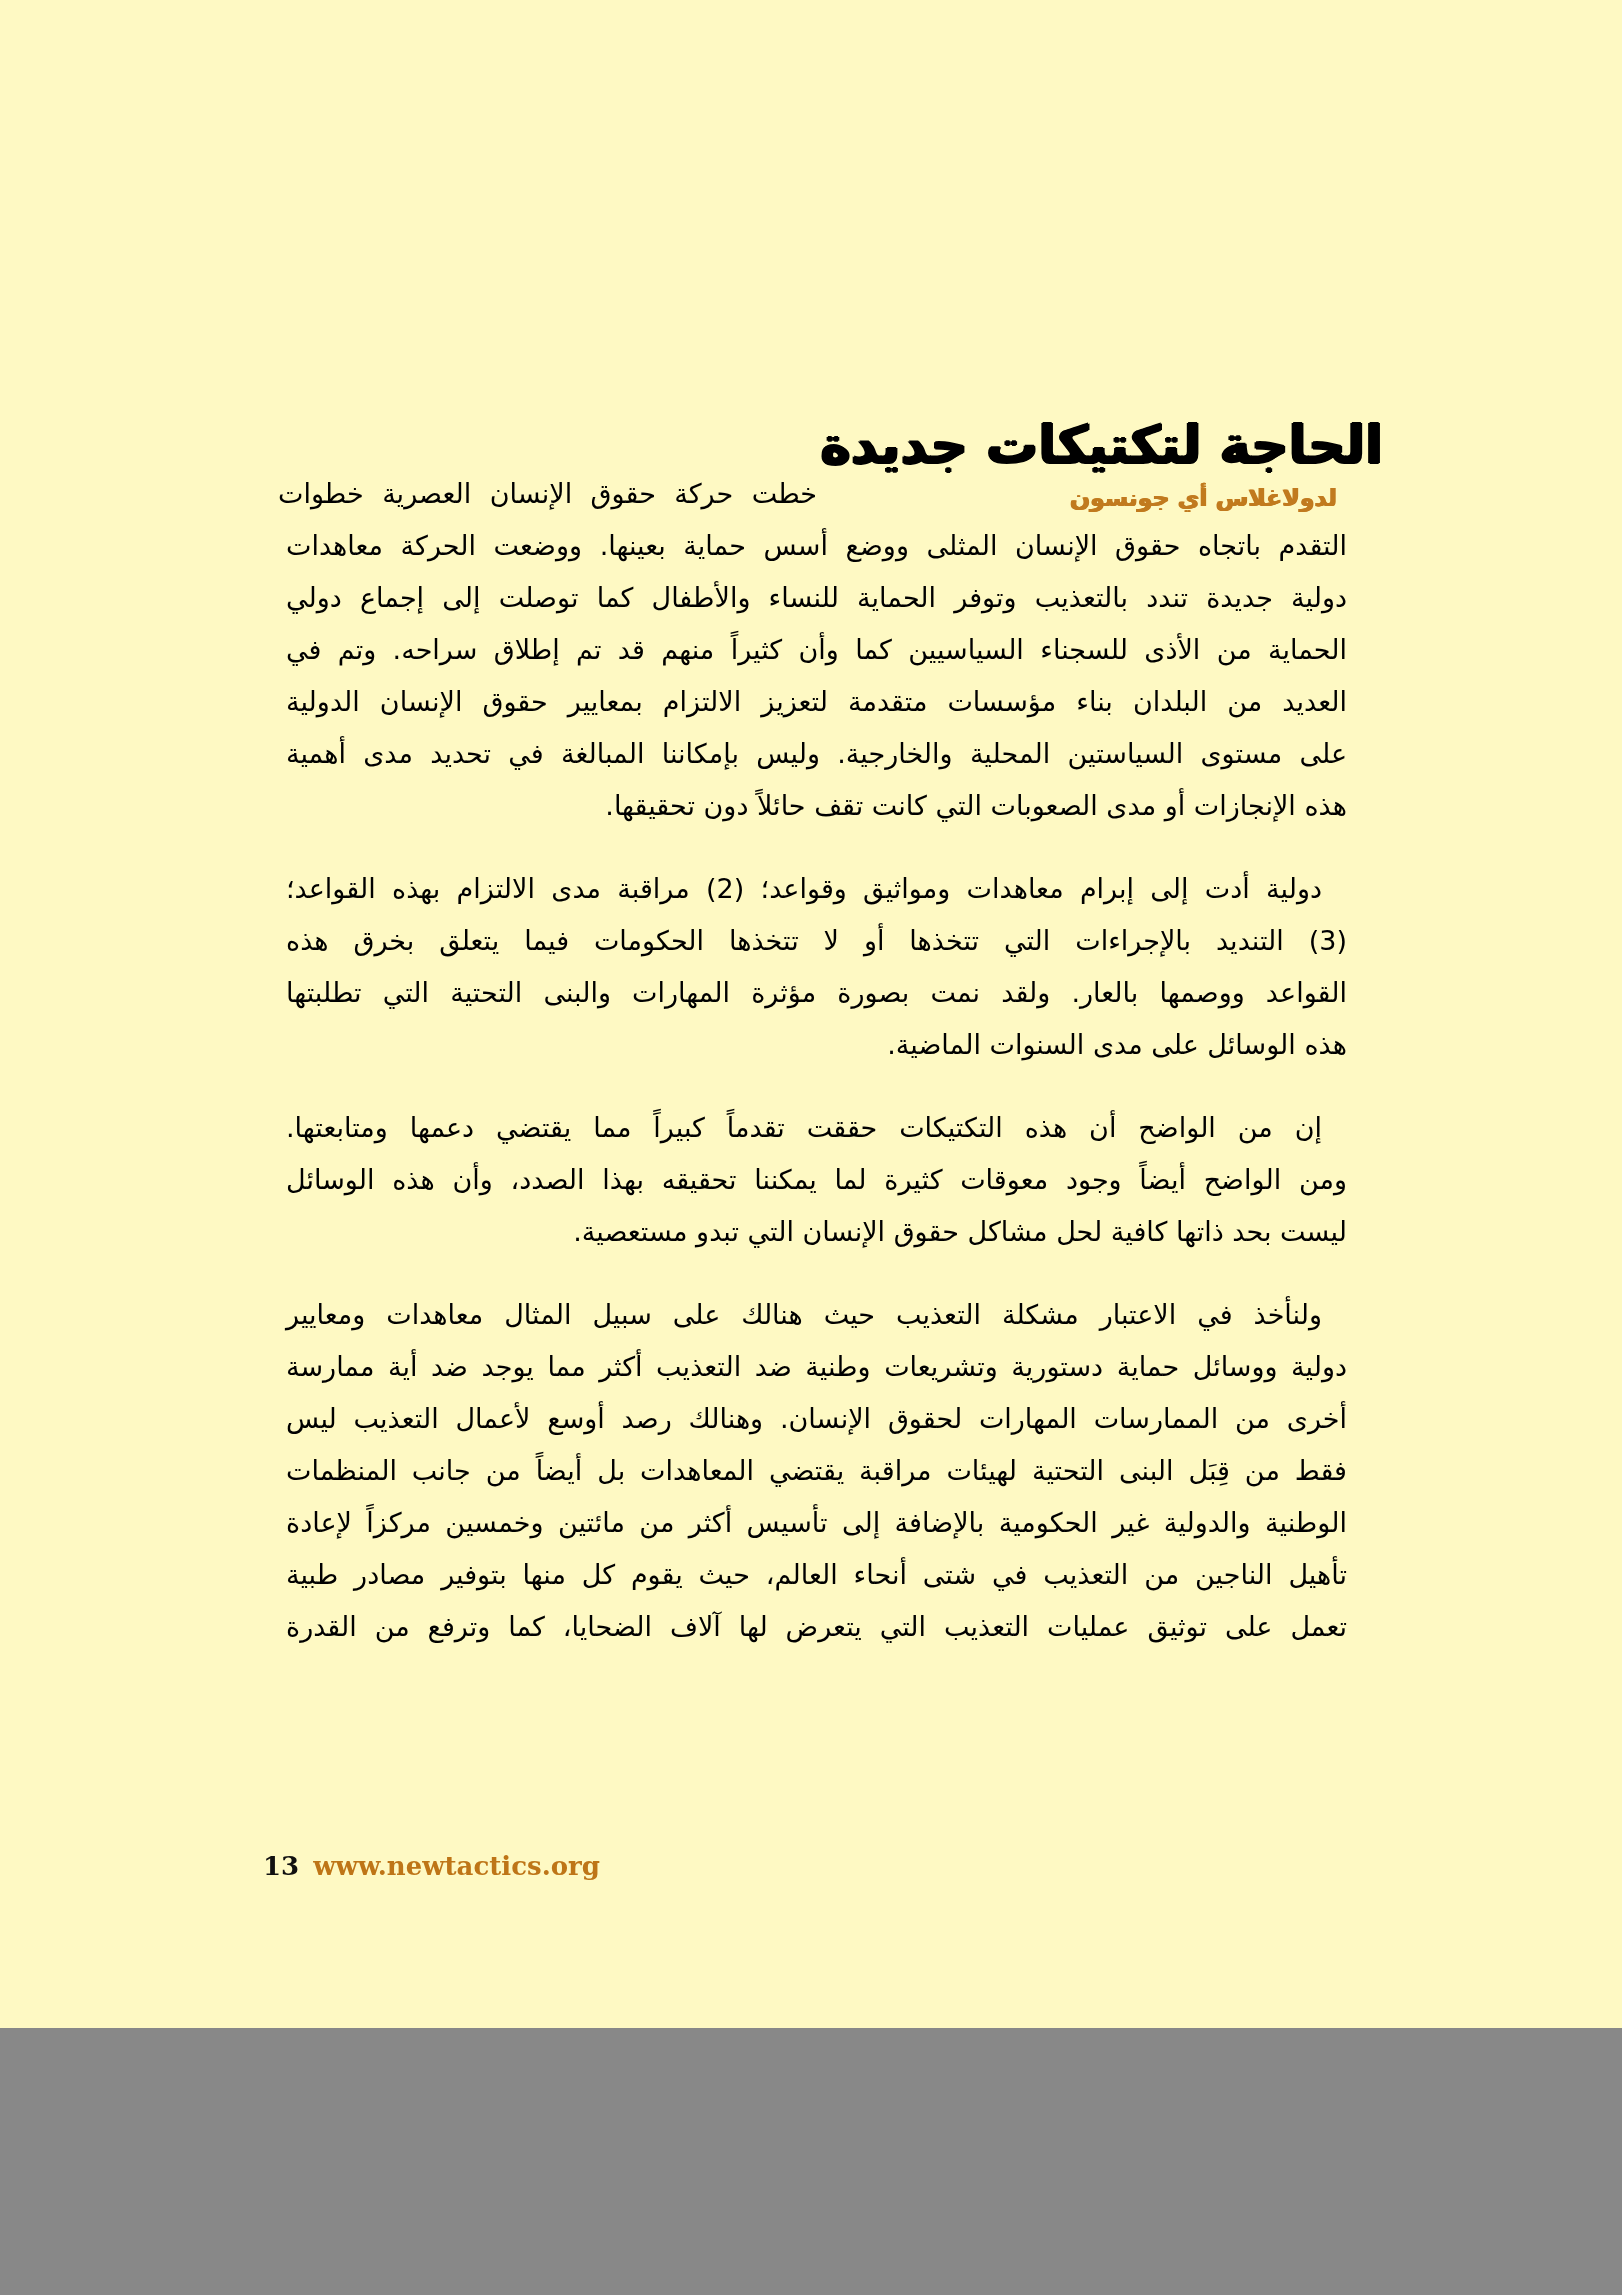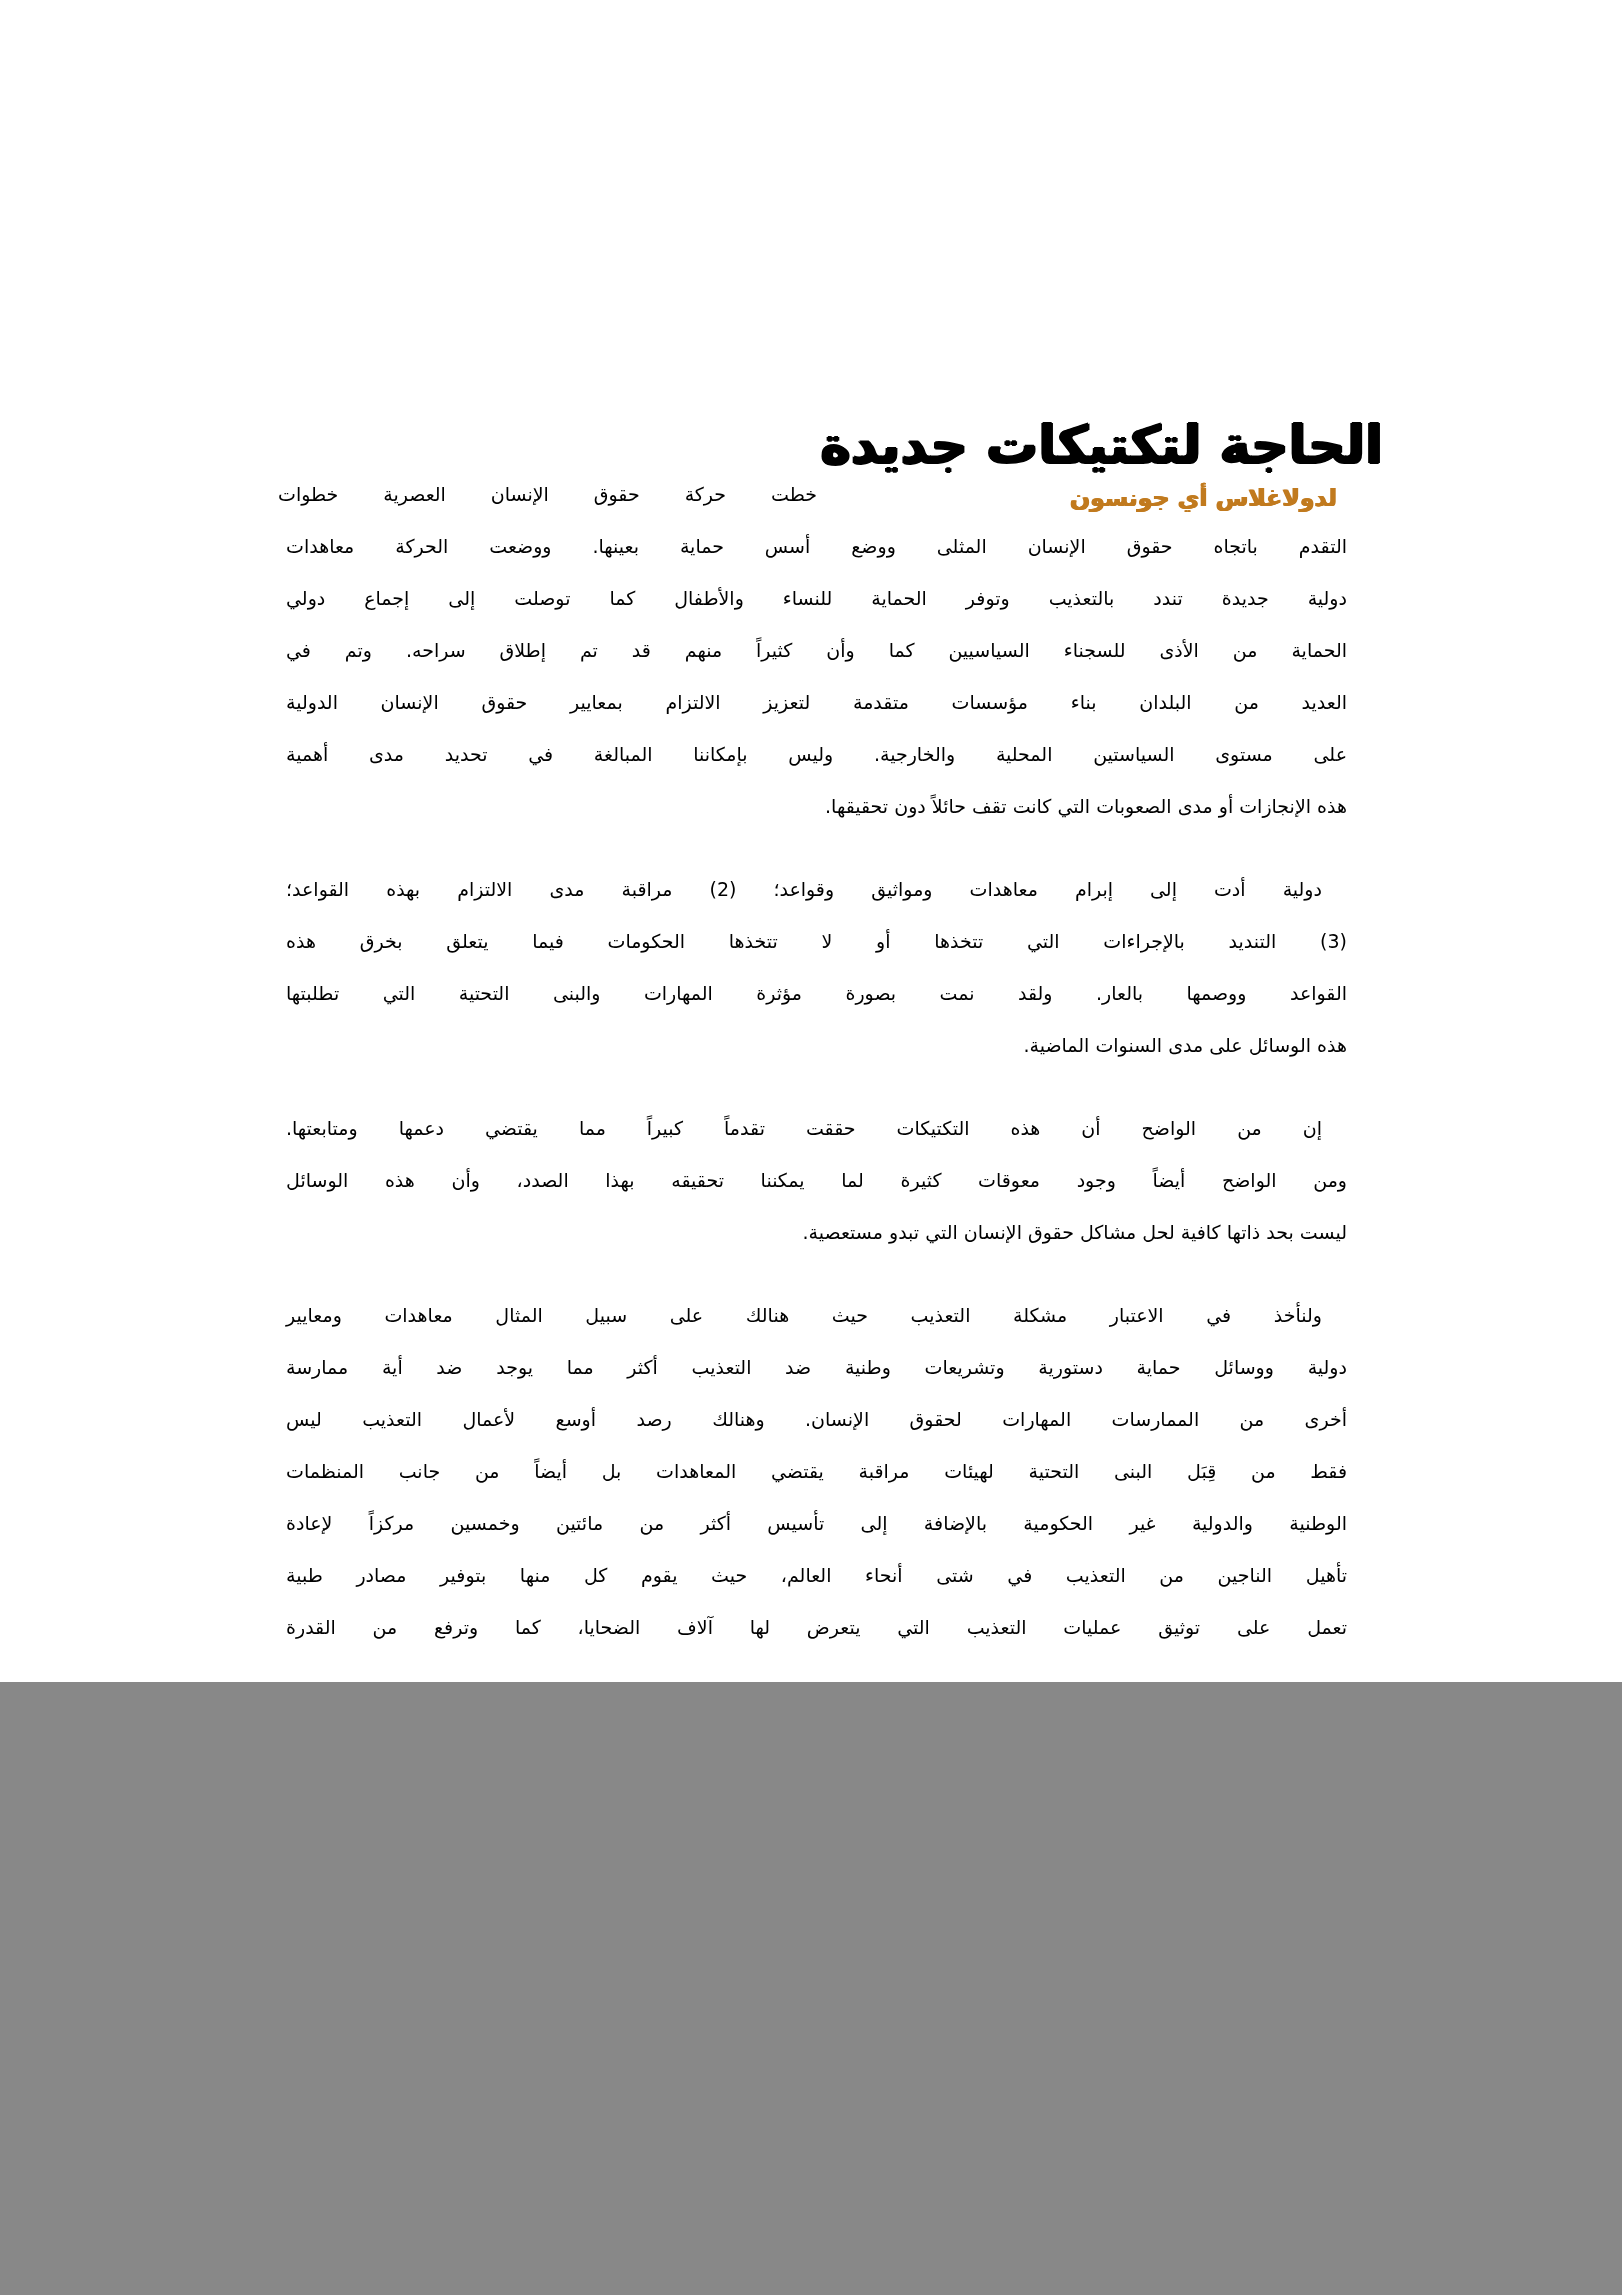--- a/index.html
+++ b/index.html
@@ -1,19 +1,19 @@
 <!DOCTYPE html>
 <html lang="ar" style="font-size:10.5px"><head>
 <meta charset="utf-8">
 <style>
   html,body{margin:0;padding:0;background:#888;}
   .page{
     position:relative;
-    width:1622px;height:1682px;
-    background:#ffffff;
+    width:1622px;height:2028px;
+    background:#fef9c3;
     overflow:hidden;
     font-family:"DejaVu Sans",sans-serif;
   }
   
   .title-block{
     position:absolute;
     top:419px;
     right:239px;
     text-align:right;
     direction:rtl;
@@ -37,21 +37,21 @@
     text-shadow:-0.7px 0 0 currentColor, 0.7px 0 0 currentColor;
   }
   
   .body-text{
     position:absolute;
     top:468px;
     left:278px;
     right:275px;
     direction:rtl;
     color:#000;
-    font-size:19px;
+    font-size:27px;
   }
   .para{margin:0 0 31px 0;}
   .line{
     height:52px;
     line-height:52px;
     text-align:justify;
     text-align-last:justify;
     overflow:visible;
     white-space:normal;
     margin-left:8px;

